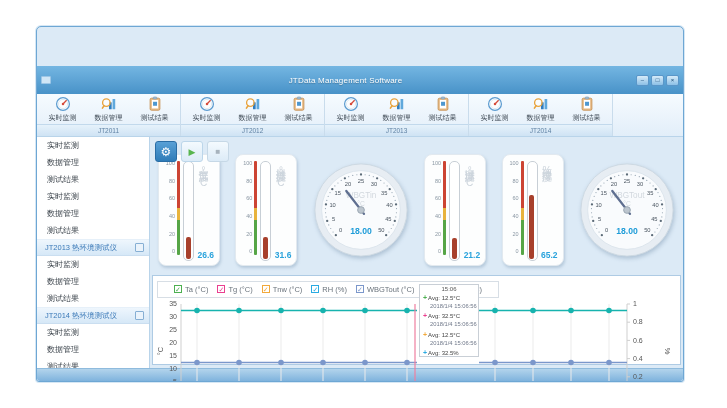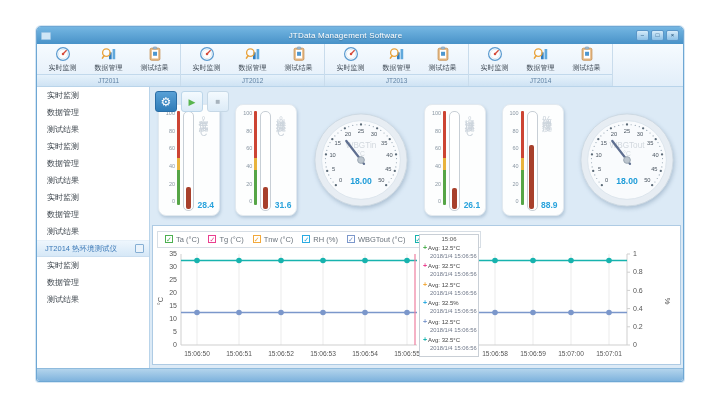--- a/index.html
+++ b/index.html
@@ -5,22 +5,22 @@
   html,body{margin:0;padding:0;}
   body{width:727px;height:408px;background:#ffffff;position:relative;overflow:hidden;
        font-family:"Liberation Sans",sans-serif;}
   svg text{font-family:"Liberation Sans",sans-serif;}
 
   .window{position:absolute;left:36px;top:26px;width:646px;height:354px;
           border:1px solid #6ea7d4;border-radius:5px 5px 3px 3px;background:#dceaf6;
           box-shadow:0 0 0 1px #d6e7f4;display:flex;flex-direction:column;overflow:hidden;}
 
   
-  .titlebar{height:17px;background:linear-gradient(#74b6e2,#4892c8);display:flex;
-            align-items:center;padding:0 4px;color:#fff;flex:0 0 auto;}
+  .titlebar{height:28px;background:linear-gradient(#74b6e2,#4892c8);display:flex;
+            align-items:center;padding:0 4px;color:#fff;flex:0 0 auto;margin-top:39px;}
   .app-icon{width:8px;height:6px;background:#cfe6f6;border:1px solid #9cc6e6;border-radius:1px;margin-right:4px;}
   .title{flex:1;text-align:center;font-size:8px;letter-spacing:.2px;text-shadow:0 1px 1px rgba(0,0,0,.25);}
   .win-btns{display:flex;gap:2px;}
   .win-btn{width:11px;height:9px;font-size:6px;line-height:8px;text-align:center;color:#14456e;
            background:linear-gradient(#d6ebf9,#8cc0e6);border:1px solid #5a96c8;border-radius:2px;}
 
   
   .toolbar{height:42px;background:linear-gradient(#f6fbff,#e2eef9);display:flex;
            border-bottom:1px solid #b9d4ea;flex:0 0 auto;}
   .tgroup{width:143px;display:flex;flex-direction:column;border-right:1px solid #c9dcec;}
@@ -62,21 +62,21 @@
   .mercury{position:absolute;bottom:1px;left:1.5px;width:5px;background:#a8402c;border-radius:2px;}
   .tname{writing-mode:vertical-rl;text-orientation:upright;font-size:10px;color:#ccd4dc;
          margin-left:4px;letter-spacing:1px;line-height:1;}
   .tvalue{position:absolute;bottom:5px;right:5px;color:#2aa3dc;font-weight:bold;font-size:8.5px;}
 
   .gaugewrap{width:96px;height:96px;filter:drop-shadow(1px 2px 2px rgba(100,130,160,.4));}
 
   
   .chartpanel{position:absolute;left:2px;right:2px;top:138px;bottom:3px;background:#fff;
               border:1px solid #aecbe4;padding:2px 2px 0 2px;box-sizing:border-box;}
-  .legend{display:inline-flex;gap:9px;border:1px solid #d7dee5;background:#fff;padding:2px 7px;
+  .legend{display:inline-flex;gap:9px;border:1px solid #d7dee5;background:#fff;padding:2px 16px;
           margin:1px 0 1px 2px;align-items:center;font-size:7.5px;color:#6a737c;height:11px;}
   .litem{display:flex;align-items:center;white-space:nowrap;}
   .lbox{width:8px;height:8px;border:1px solid;font-size:7px;line-height:8px;text-align:center;
         background:#fff;margin-right:3px;box-sizing:border-box;}
   .chartbody{position:relative;display:flex;height:calc(100% - 18px);}
   .ttspacer{width:60px;flex:0 0 auto;}
   .tooltip{position:absolute;left:264px;top:-15px;bottom:10px;width:60px;background:#fff;
            border:1px solid #c9cfd6;padding:1px 3px;overflow:hidden;z-index:2;box-sizing:border-box;}
   .ttl-h{font-size:6px;color:#555;text-align:center;}
   .tt-e{margin-top:2.5px;font-size:6px;color:#444;line-height:1.25;white-space:nowrap;}
@@ -256,20 +256,24 @@
     </div>
 
   <div class="main">
     <div class="sidebar" id="sidebar">
         <div class="sitem">实时监测</div>
         <div class="sitem">数据管理</div>
         <div class="sitem">测试结果</div>
         <div class="sitem">实时监测</div>
         <div class="sitem">数据管理</div>
         <div class="sitem">测试结果</div>
+        <div class="sgroup-h">
+          <span>JT2013 热环境测试仪</span>
+          <span class="collapse"></span>
+        </div>
         <div class="sitem">实时监测</div>
         <div class="sitem">数据管理</div>
         <div class="sitem">测试结果</div>
         <div class="sgroup-h">
           <span>JT2014 热环境测试仪</span>
           <span class="collapse"></span>
         </div>
         <div class="sitem">实时监测</div>
         <div class="sitem">数据管理</div>
         <div class="sitem">测试结果</div>
@@ -299,21 +303,21 @@
             </div>
             <div class="zonestrip">
               <div style="height: 50%; background: rgb(204, 68, 51);"></div>
               <div style="height: 13%; background: rgb(232, 179, 60);"></div>
               <div style="height: 37%; background: rgb(86, 165, 70);"></div>
             </div>
             <div class="tube">
               <div class="mercury" style="height: 22.5%;"></div>
             </div>
             <div class="tname">空气温度°C</div>
-            <div class="tvalue">28.4</div>
+            <div class="tvalue">26.6</div>
           </div>
           <div class="thermo">
             <div class="ticklabels">
               <span>100</span>
               <span>80</span>
               <span>60</span>
               <span>40</span>
               <span>20</span>
               <span>0</span>
             </div>
@@ -411,41 +415,41 @@
             </div>
             <div class="zonestrip">
               <div style="height: 50%; background: rgb(204, 68, 51);"></div>
               <div style="height: 13%; background: rgb(232, 179, 60);"></div>
               <div style="height: 37%; background: rgb(86, 165, 70);"></div>
             </div>
             <div class="tube">
               <div class="mercury" style="height: 21.2%;"></div>
             </div>
             <div class="tname">湿球温度°C</div>
-            <div class="tvalue">26.1</div>
+            <div class="tvalue">21.2</div>
           </div>
           <div class="thermo">
             <div class="ticklabels">
               <span>100</span>
               <span>80</span>
               <span>60</span>
               <span>40</span>
               <span>20</span>
               <span>0</span>
             </div>
             <div class="zonestrip">
               <div style="height: 50%; background: rgb(204, 68, 51);"></div>
               <div style="height: 13%; background: rgb(232, 179, 60);"></div>
               <div style="height: 37%; background: rgb(86, 165, 70);"></div>
             </div>
             <div class="tube">
               <div class="mercury" style="height: 65.2%;"></div>
             </div>
             <div class="tname">环境湿度%</div>
-            <div class="tvalue">88.9</div>
+            <div class="tvalue">65.2</div>
           </div>
           <div class="gaugewrap"><svg viewBox="0 0 100 100" width="96" height="96">
               <circle cx="50" cy="50" r="48" fill="#e7edf3" stroke="#cdd8e2"></circle>
               <circle cx="50" cy="50" r="41" fill="#f9fbfd" stroke="#dde5ec"></circle>
               <circle cx="23.8" cy="76.2" r="0.6" fill="#93a2b0"></circle>
               <circle cx="20.9" cy="72.9" r="0.6" fill="#93a2b0"></circle>
               <circle cx="18.5" cy="69.3" r="0.6" fill="#93a2b0"></circle>
               <circle cx="16.4" cy="65.5" r="0.6" fill="#93a2b0"></circle>
               <circle cx="14.8" cy="61.4" r="0.6" fill="#93a2b0"></circle>
               <circle cx="13.7" cy="57.2" r="0.6" fill="#93a2b0"></circle>

